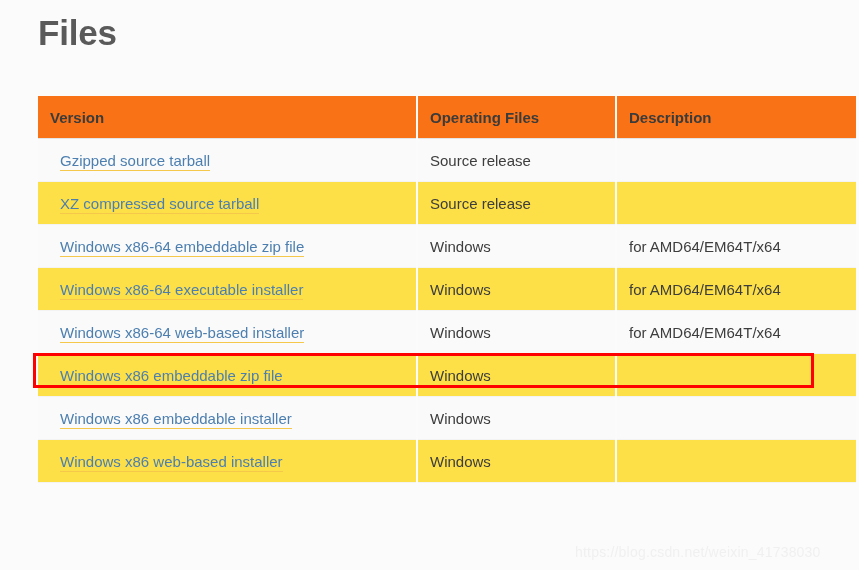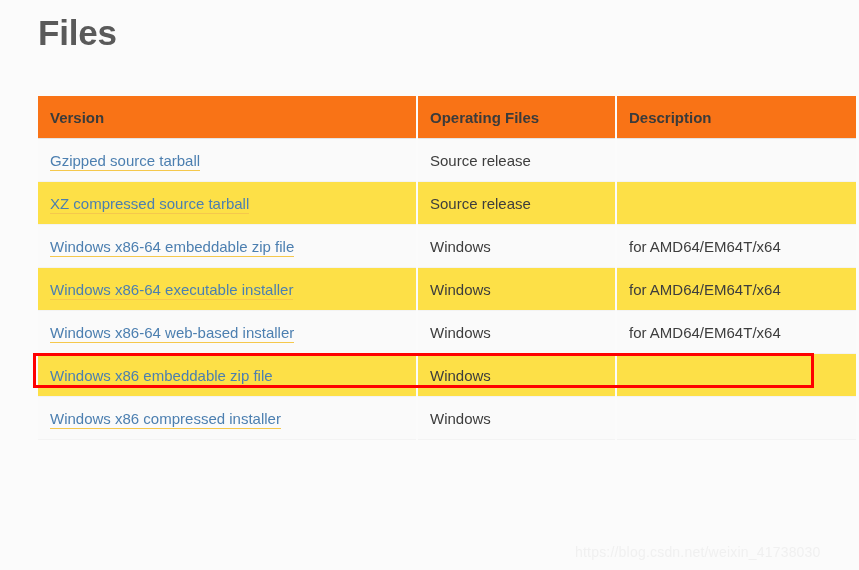--- a/index.html
+++ b/index.html
@@ -83,20 +83,21 @@
 
   table.files-table tbody tr.row-odd  td { background: #fafafa; }
   table.files-table tbody tr.row-even td { background: #fde047; }
 
   a.file-link {
     color: #4c7fb0;
     text-decoration: none;
     border-bottom: 1px solid #f5c84c;
     padding-bottom: 1px;
     font-size: 15px;
+    margin-left: 10px;
   }
 
   .highlight-box {
     position: absolute;
     left: 33px;
     top: 353px;
     width: 775px;
     height: 29px;
     border: 3px solid #fe0000;
     box-sizing: content-box;
@@ -162,21 +163,26 @@
             <td><a class="file-link" href="#">Windows x86-64 web-based installer</a></td>
             <td>Windows</td>
             <td>for AMD64/EM64T/x64</td>
           </tr>
           <tr class="row-even">
             <td><a class="file-link" href="#">Windows x86 embeddable zip file</a></td>
             <td>Windows</td>
             <td></td>
           </tr>
           <tr class="row-odd">
-            <td><a class="file-link" href="#">Windows x86 compressed installer</a></td>
+            <td><a class="file-link" href="#">Windows x86 embeddable installer</a></td>
+            <td>Windows</td>
+            <td></td>
+          </tr>
+          <tr class="row-even">
+            <td><a class="file-link" href="#">Windows x86 web-based installer</a></td>
             <td>Windows</td>
             <td></td>
           </tr>
         </tbody>
     </table>
   </div>
 
   <div class="highlight-box"></div>
 
   <div class="watermark">https://blog.csdn.net/weixin_41738030</div>

